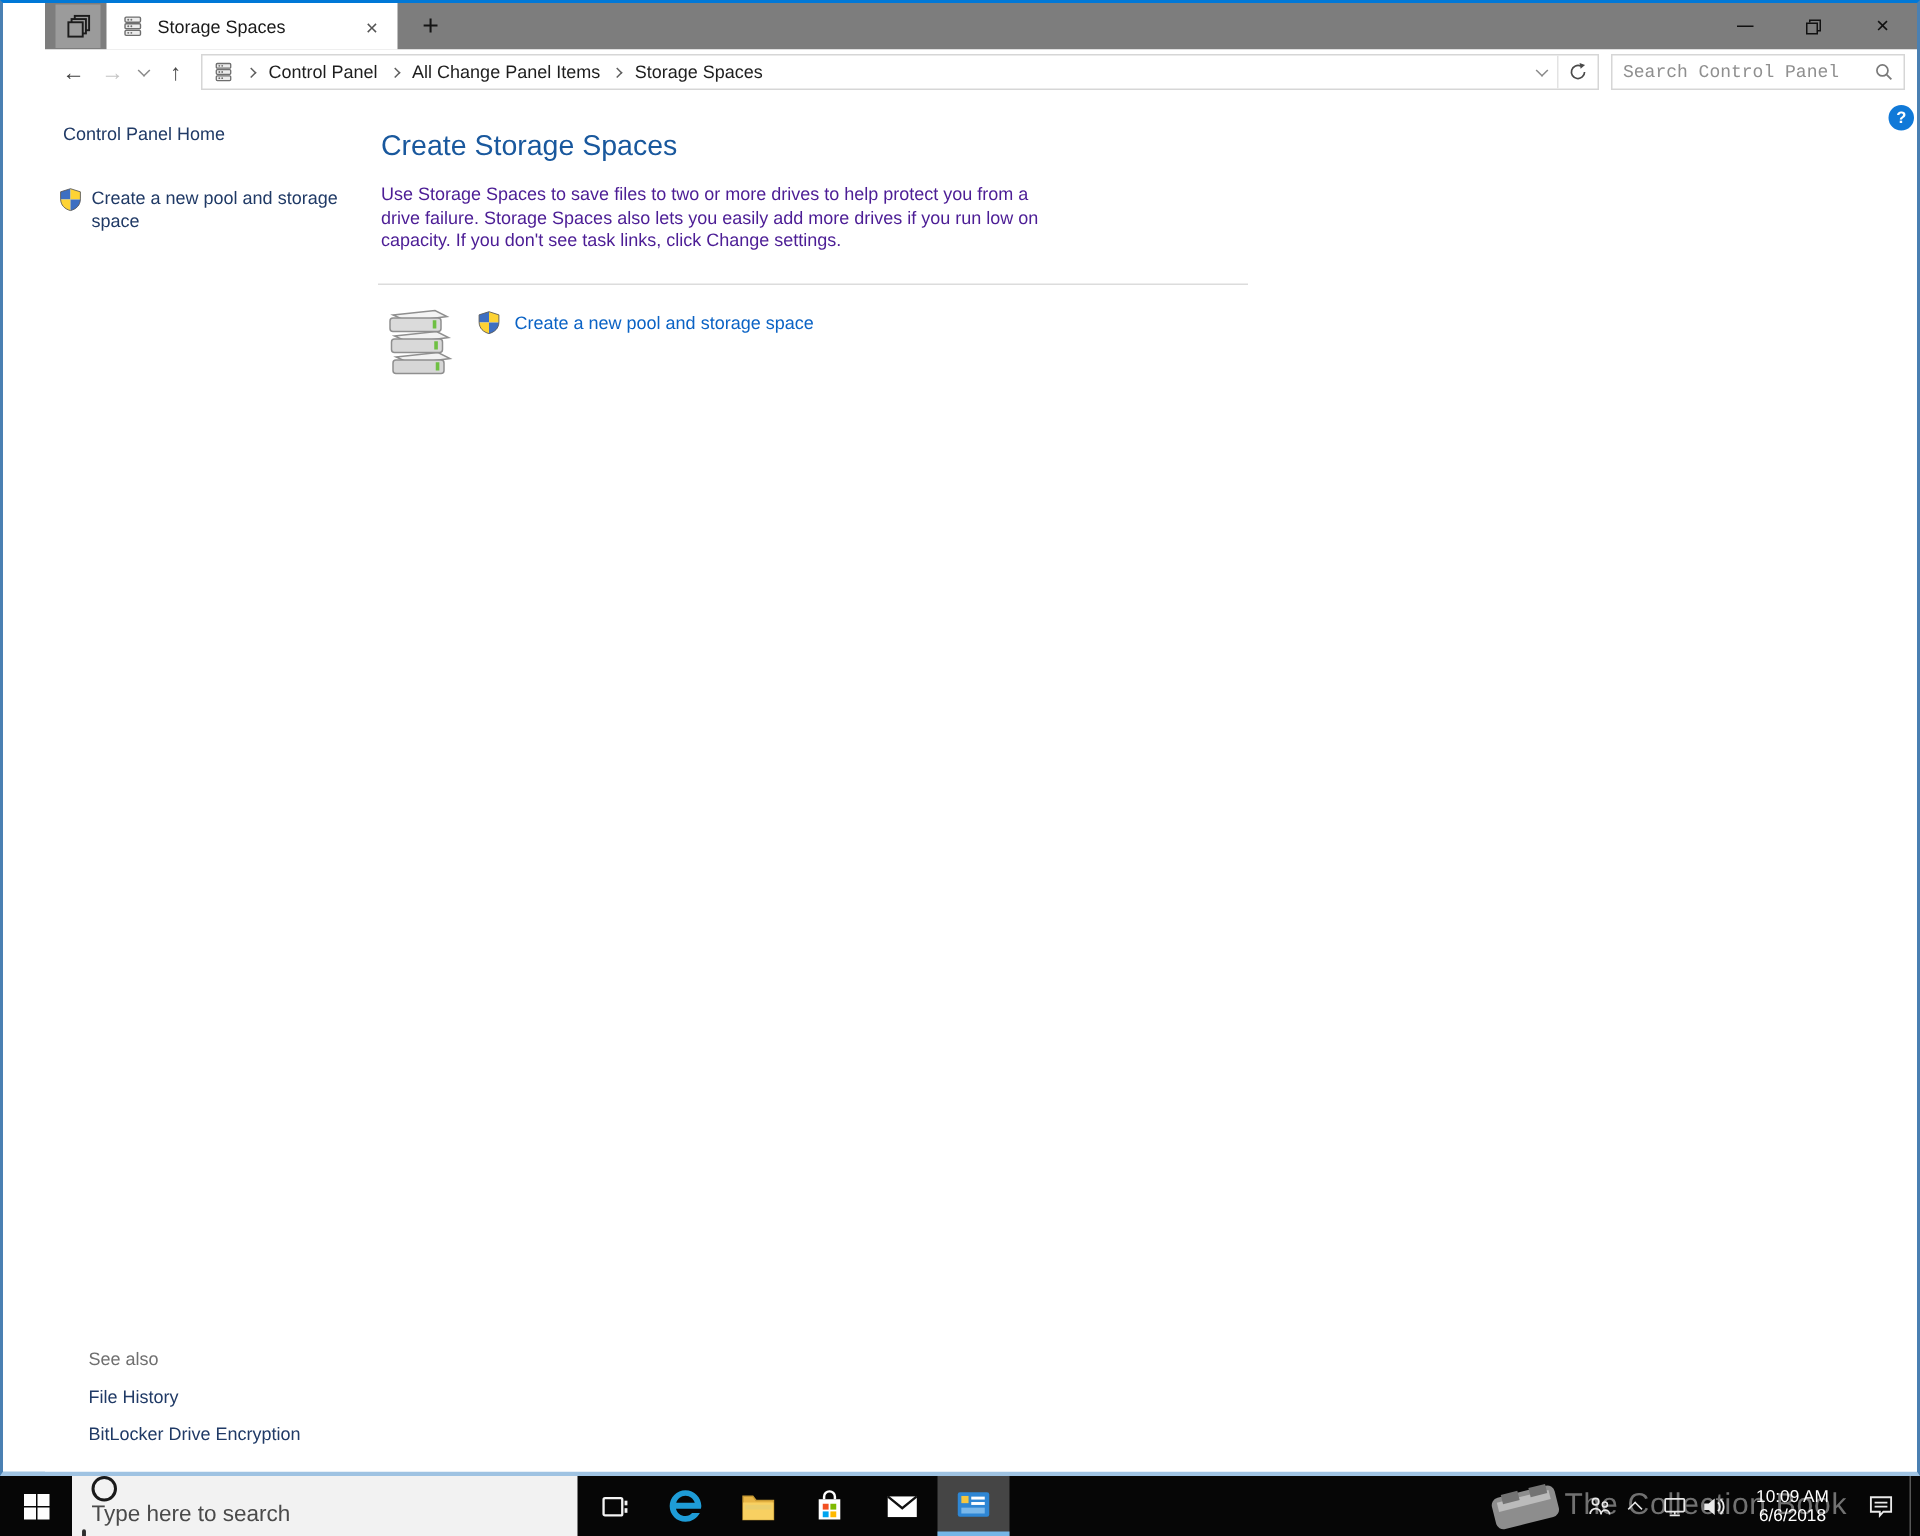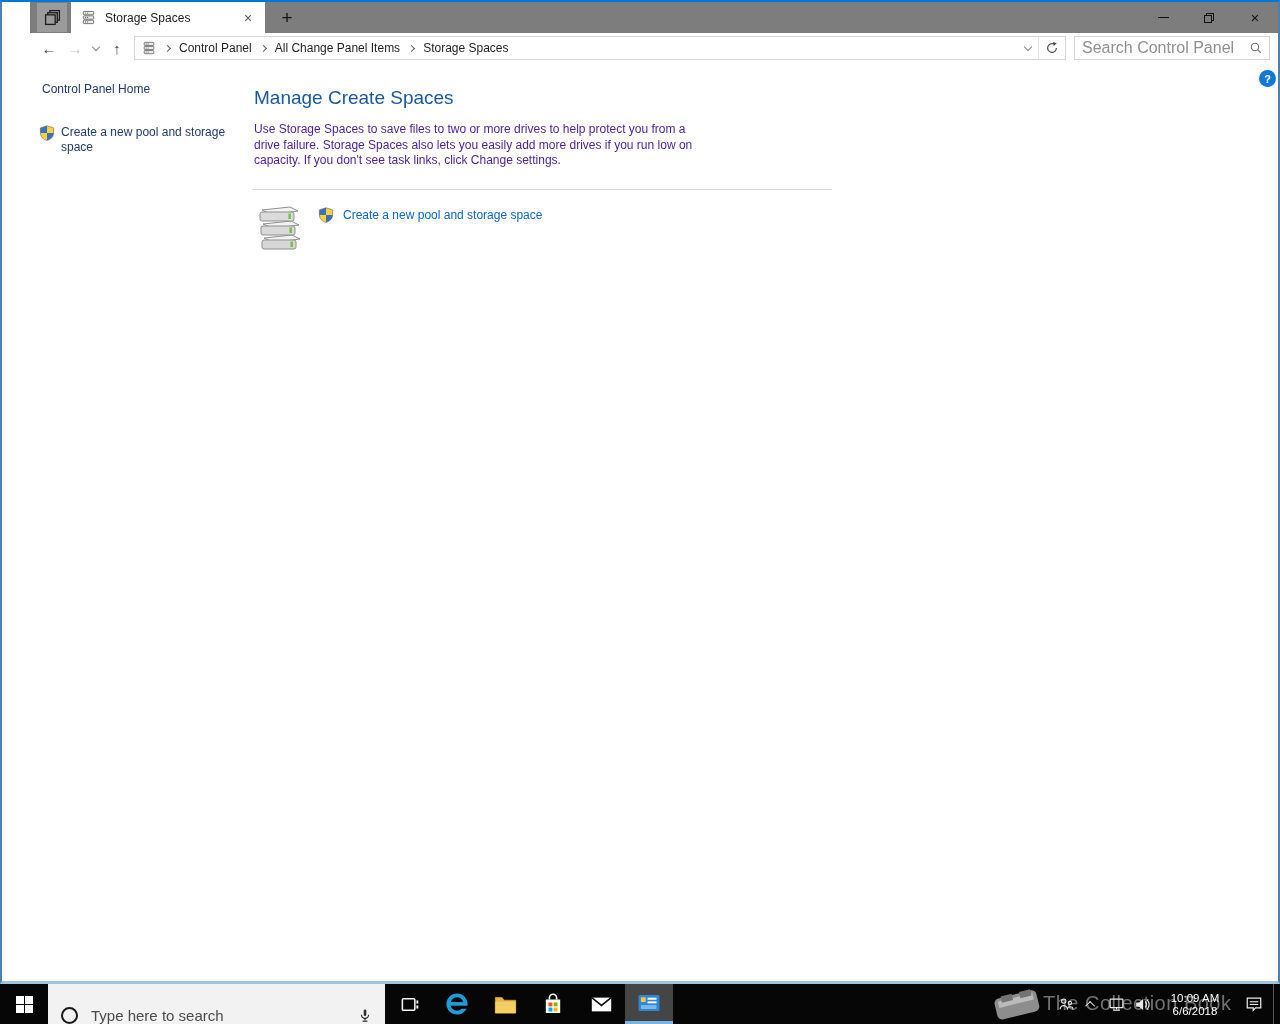--- a/index.html
+++ b/index.html
@@ -49,22 +49,22 @@
   .addressbar { flex:1; height:24px; border:1px solid #d6d6d6; display:flex; align-items:center;
                 margin:0 2px 0 4px; background:#fff; }
   .addr-icon { margin:0 4px 0 7px; display:flex; }
   .crumb { font-size:12px; color:#1e1e1e; padding:0 4px; cursor:pointer; white-space:nowrap; }
   .addr-spacer { flex:1; }
   .addr-drop { width:22px; height:22px; display:flex; align-items:center; justify-content:center;
                border-right:1px solid #e3e3e3; cursor:pointer; }
   .addr-refresh { width:26px; height:22px; display:flex; align-items:center; justify-content:center; cursor:pointer; }
   .searchbox { width:196px; height:24px; border:1px solid #d6d6d6; display:flex; align-items:center;
                margin-left:6px; padding:0 6px 0 7px; background:#fff; }
-  .searchbox input { flex:1; border:none; outline:none; font-size:16px; color:#333;
-                     font-family:Liberation Sans, sans-serif; background:transparent; min-width:0; }
+  .searchbox input { flex:1; border:none; outline:none; font-size:12px; color:#333;
+                     font-family:Liberation Mono, monospace; background:transparent; min-width:0; }
   .searchbox input::placeholder { color:#8f8f8f; }
 
   
   .winbody { position:relative; height:calc(100% - 61px); background:#fff; }
   .sidebar { position:absolute; left:0; top:0; bottom:0; width:210px; padding:19px 0 0 0; }
   .cp-home { margin-left:12px; font-size:12px; color:#203a66; cursor:pointer; width:fit-content; }
   .side-task { display:flex; align-items:flex-start; margin:29px 0 0 9px; cursor:pointer; }
   .side-task .txt { width:172px; margin-left:6px; font-size:12px; color:#203a66; line-height:15px; }
   .see-also { position:absolute; left:29px; bottom:18px; }
   .see-also .title { font-size:12px; color:#707070; margin-bottom:11px; }
@@ -82,21 +82,21 @@
   .help-btn { position:absolute; top:7px; right:2px; width:17px; height:17px; border-radius:50%;
               background:#1079d8; color:#fff; font-size:11px; font-weight:700;
               display:flex; align-items:center; justify-content:center; cursor:pointer; }
 
   
   .taskbar { position:absolute; left:0; bottom:0; width:1280px; height:40px; background:#060606;
              display:flex; align-items:stretch; }
   .tb-start { width:48px; display:flex; align-items:center; justify-content:center; cursor:pointer; }
   .win-logo { display:grid; grid-template-columns:8px 8px; grid-template-rows:8px 8px; gap:1px; }
   .win-logo span { background:#fdfdfd; }
-  .tb-search { width:337px; background:#f2f2f2; display:flex; align-items:flex-end; cursor:text; }
+  .tb-search { width:337px; background:#f2f2f2; display:flex; align-items:flex-start; cursor:text;flex-direction:column; }
   .cortana-circle { width:17px; height:17px; border:2.5px solid #1a1a1a; border-radius:50%; margin-left:13px; flex:0 0 auto; }
   .tb-search input { flex:1; border:none; outline:none; background:transparent; font-size:15px;
                      color:#3c3c3c; padding-left:13px; font-family:"Liberation Sans", sans-serif; min-width:0; }
   .tb-search input::placeholder { color:#4a4a4a; }
   .tb-mic { margin-right:12px; display:flex; cursor:pointer; }
   .tb-btn { width:48px; display:flex; align-items:center; justify-content:center; cursor:pointer; }
   .tb-btn.active { background:#454545; border-bottom:3px solid #75b6e7; }
 
   .tray { margin-left:auto; position:relative; display:flex; align-items:center; padding:0 0 0 66px; }
   .tray-book { position:absolute; left:2px; top:1px; z-index:1; opacity:.9; }
@@ -337,24 +337,29 @@
       <div class="help-btn">?</div>
 
       <div class="sidebar">
         <div class="cp-home">Control Panel Home</div>
         <div class="side-task">
           <svg width="16" height="16">
               <use href="#ic-shield"></use>
             </svg>
           <span class="txt">Create a new pool and storage space</span>
         </div>
+        <div class="see-also">
+          <div class="title">See also</div>
+          <div class="lnk">File History</div>
+          <div class="lnk">BitLocker Drive Encryption</div>
+        </div>
       </div>
 
       <div class="main">
-        <h1>Manage Create Spaces</h1>
+        <h1>Create Storage Spaces</h1>
         <p>Use Storage Spaces to save files to two or more drives to help protect you from a drive failure. Storage Spaces also lets you easily add more drives if you run low on capacity. If you don't see task links, click Change settings.</p>
         <hr>
         <div class="task-row">
           <svg width="48" height="48">
               <use href="#ic-drive-stack"></use>
             </svg>
           <div class="task-link-row">
             <svg width="16" height="16">
                 <use href="#ic-shield"></use>
               </svg>

